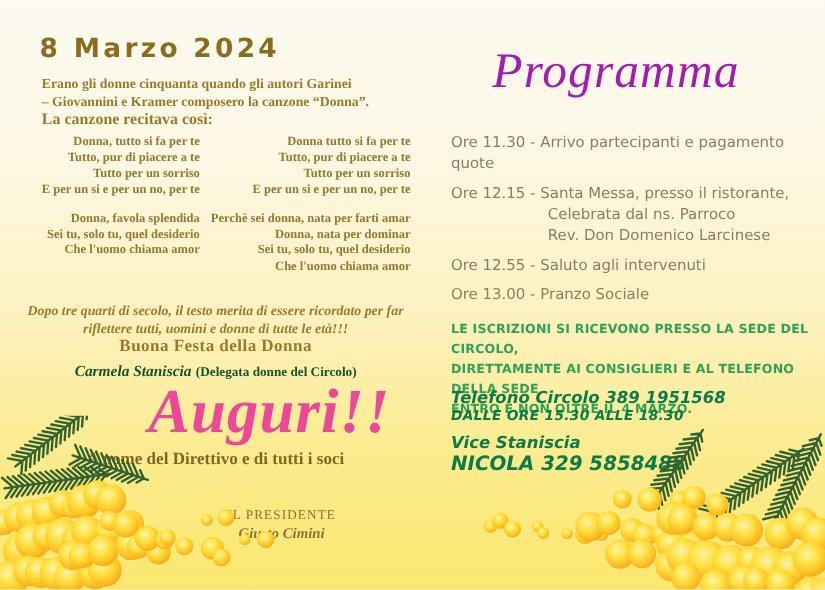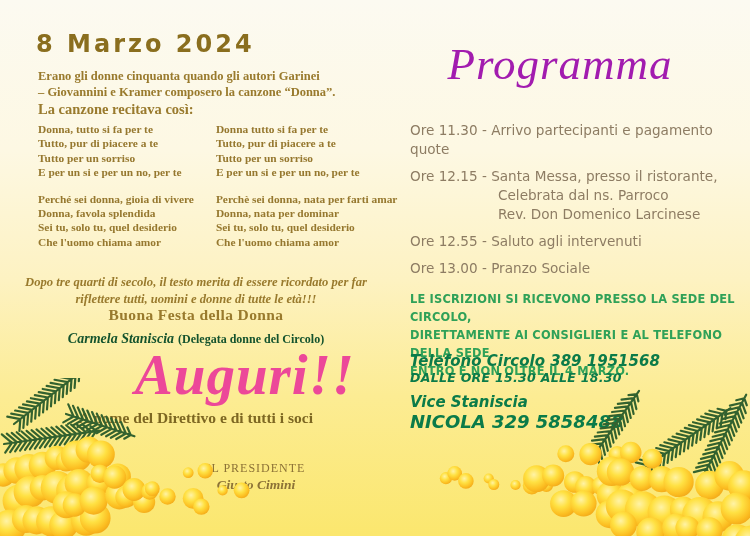--- a/index.html
+++ b/index.html
@@ -21,21 +21,21 @@
   .intro{
     left:38px; top:69px; width:340px;
     font-size:12.5px; line-height:15.5px; font-weight:bold; color:#997a2d;
   }
   .song-intro{
     left:38px; top:101px;
     font-size:14.5px; font-weight:bold; color:#997a2d;
   }
   .lyrics{
     left:38px; top:122px; width:345px;
-    display:flex; gap:24px;
+    display:flex; gap:12px;text-align:right;
   }
   .lyrics .col{ flex:0 0 auto; }
   .lyrics .col.right{ margin-left:-2px; }
   .stanza{ margin-bottom:12px; }
   .lyric-line{
     font-size:11.4px; line-height:14.4px; font-weight:bold; color:#96782f;
     white-space:nowrap;
   }
   .reflection{
     left:22px; top:274px; width:348px; text-align:center;
@@ -114,21 +114,20 @@
 
 <div class="abs lyrics">
   <div class="col">
     <div class="stanza">
       <div class="lyric-line">Donna, tutto si fa per te</div>
       <div class="lyric-line">Tutto, pur di piacere a te</div>
       <div class="lyric-line">Tutto per un sorriso</div>
       <div class="lyric-line">E per un si e per un no, per te</div>
     </div>
     <div class="stanza">
-      <div class="lyric-line">Perché sei donna, gioia di vivere</div>
       <div class="lyric-line">Donna, favola splendida</div>
       <div class="lyric-line">Sei tu, solo tu, quel desiderio</div>
       <div class="lyric-line">Che l'uomo chiama amor</div>
     </div>
   </div>
   <div class="col right">
     <div class="stanza">
       <div class="lyric-line">Donna tutto si fa per te</div>
       <div class="lyric-line">Tutto, pur di piacere a te</div>
       <div class="lyric-line">Tutto per un sorriso</div>

